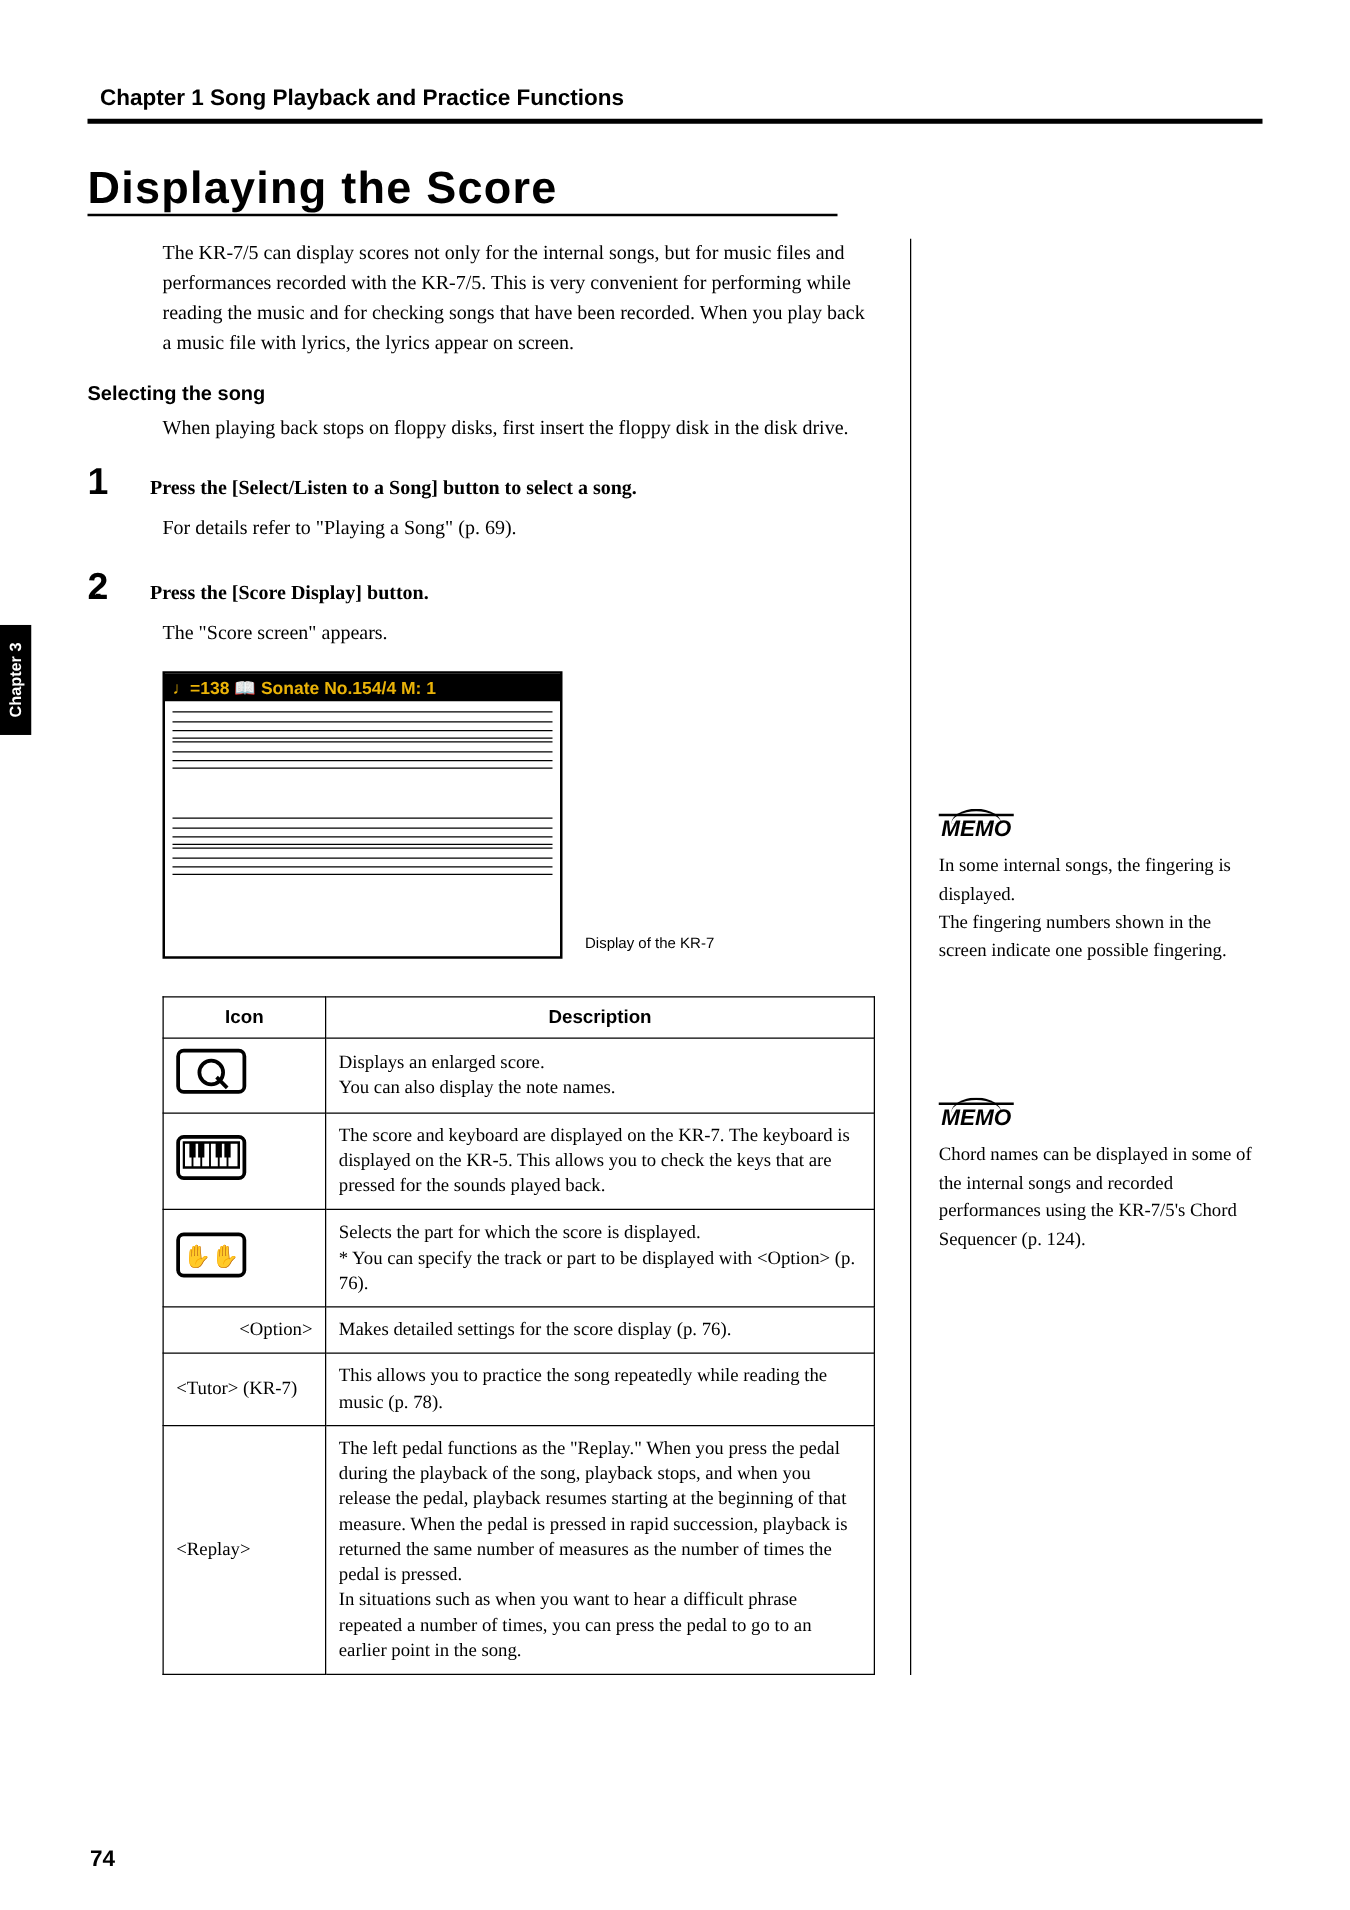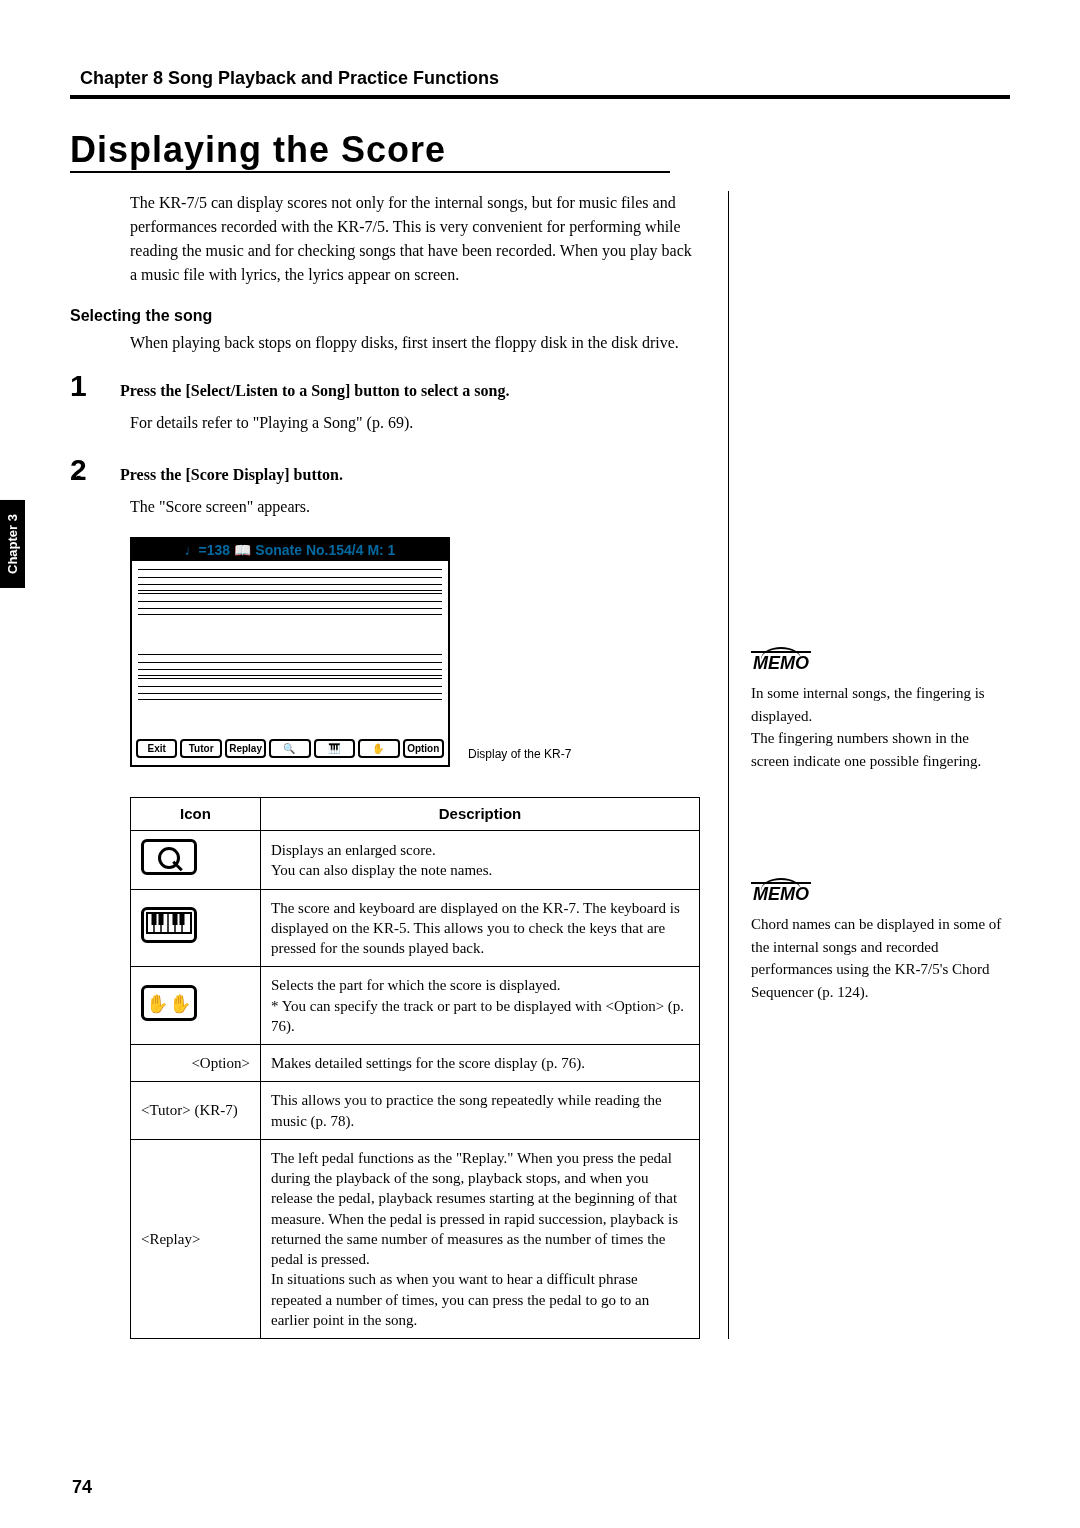--- a/index.html
+++ b/index.html
@@ -111,27 +111,27 @@
     gap: 18px;
   }
   .score-box {
     width: 320px;
     height: 230px;
     border: 2px solid #000;
     background: #fff;
   }
   .score-top {
     background: #000;
-    color: #0369a1;
+    color: #eab308;
     font-family: Arial, sans-serif;
     font-size: 14px;
     font-weight: bold;
     padding: 3px 6px;
     display: flex;
-    justify-content: center;
+    justify-content: flex-start;
   }
   .staff-area {
     height: 178px;
     position: relative;
     padding: 6px;
   }
   .staff-block {
     height: 75px;
     position: relative;
     margin-bottom: 10px;
@@ -275,21 +275,21 @@
     font-weight: bold;
     font-size: 18px;
   }
 </style>
 </head>
 <body>
 
 <div class="chapter-tab">Chapter 3</div>
 
 <div class="page">
-  <div class="chapter-header">Chapter 8 Song Playback and Practice Functions</div>
+  <div class="chapter-header">Chapter 1 Song Playback and Practice Functions</div>
   <hr class="header-rule">
 
   <h1 class="main-title">Displaying the Score</h1>
   <hr class="title-rule">
 
   <div class="content-area">
     <div class="main-col">
 
       <p class="intro">The KR-7/5 can display scores not only for the internal songs, but for music files and performances recorded with the KR-7/5. This is very convenient for performing while reading the music and for checking songs that have been recorded. When you play back a music file with lyrics, the lyrics appear on screen.</p>
 
@@ -318,29 +318,20 @@
             <div class="staff-area">
               <div class="staff-block">
                 <div class="staff-lines"></div>
                 <div class="staff-lines"></div>
               </div>
               <div class="staff-block">
                 <div class="staff-lines"></div>
                 <div class="staff-lines"></div>
               </div>
             </div>
-            <div class="button-row">
-              <div class="mini-btn">Exit</div>
-              <div class="mini-btn">Tutor</div>
-              <div class="mini-btn">Replay</div>
-              <div class="mini-btn">🔍</div>
-              <div class="mini-btn">🎹</div>
-              <div class="mini-btn">✋</div>
-              <div class="mini-btn">Option</div>
-            </div>
           </div>
           <div class="shot-caption">Display of the KR-7</div>
         </div>
       </div>
 
       <table class="icon-table">
         <thead>
           <tr>
             <th>Icon</th>
             <th>Description</th>

